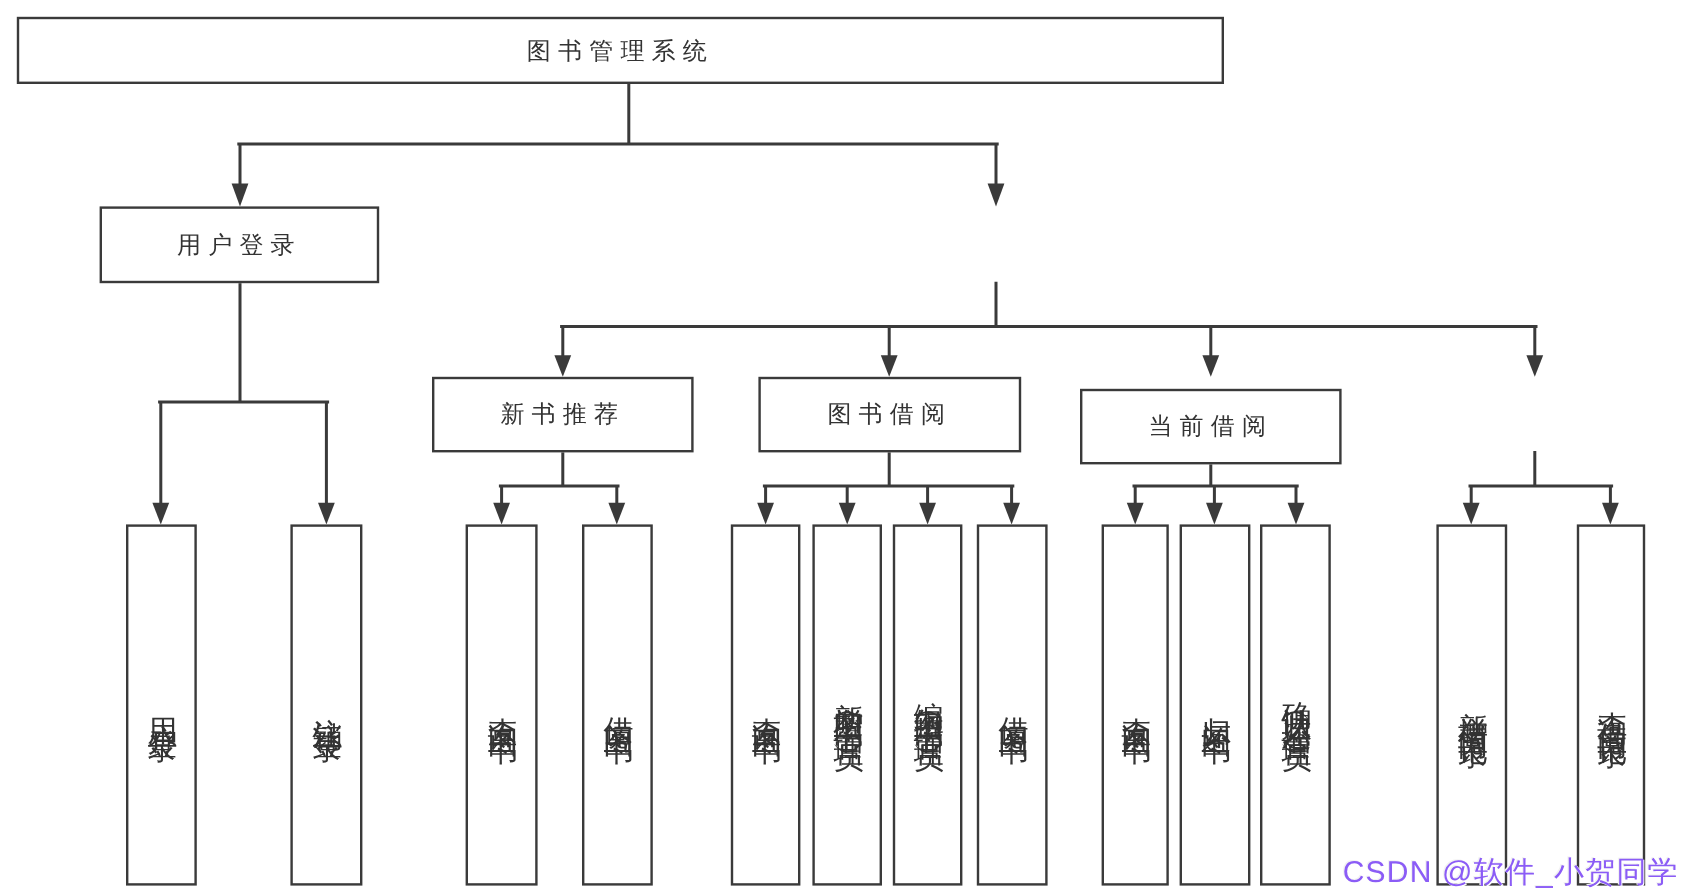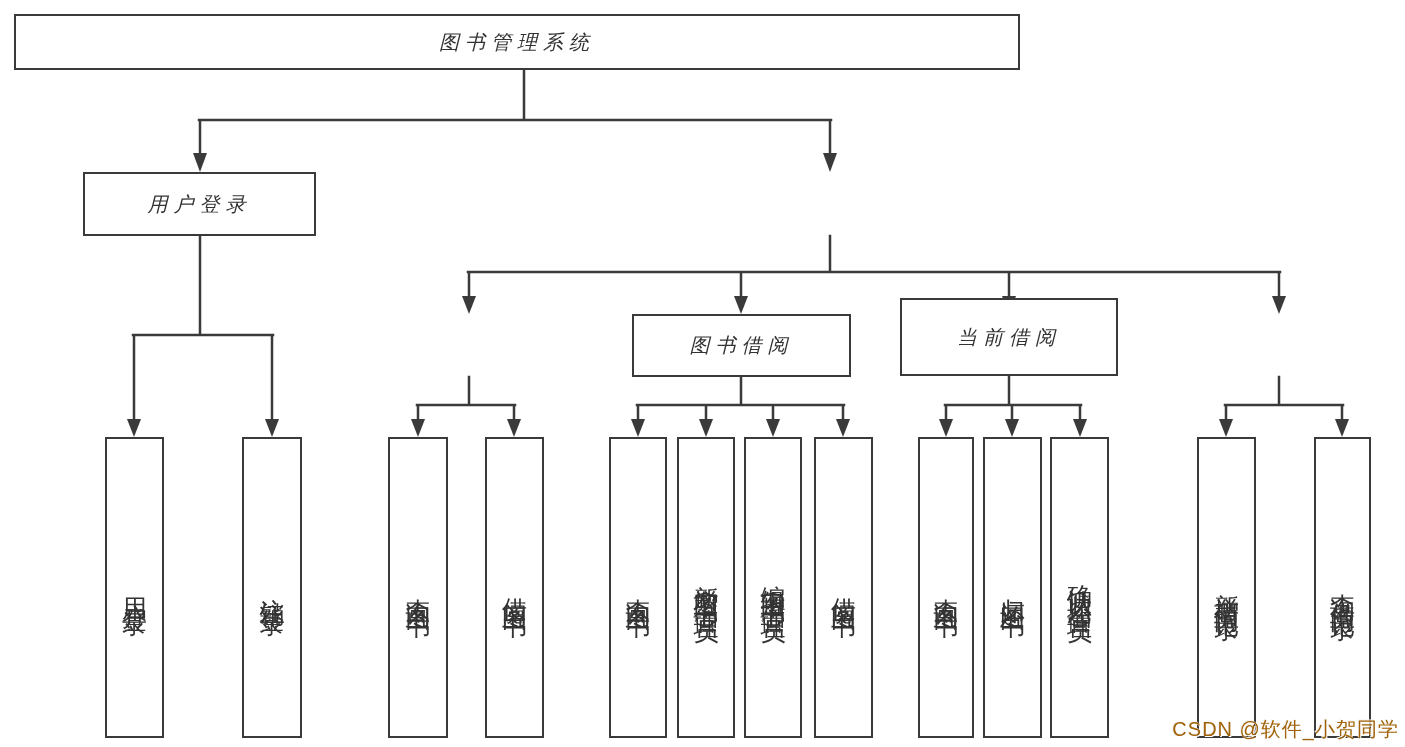--- a/index.html
+++ b/index.html
@@ -29,37 +29,36 @@
     background: #ffffff;
     display: flex;
     align-items: center;
     justify-content: center;
     color: #333333;
   }
   .hnode span {
     font-size: 20px;
     letter-spacing: 6px;
     white-space: nowrap;
-    font-style: italic;
   }
   .vnode {
     border-width: 2.5px;
   }
   .vnode span {
     writing-mode: vertical-rl;
     font-size: 25px;
     letter-spacing: 5px;
     line-height: 1;
   }
   .watermark {
     position: absolute;
     right: 6px;
     bottom: 4px;
-    font-size: 20px;
-    color: #a16207;
+    font-size: 25px;
+    color: #8b5cf6;
     letter-spacing: 1px;
     text-shadow: 1px 1px 0 #ffffff, -1px -1px 0 #f2f2f2;
     white-space: nowrap;
     margin-left: 36px;
   }
 </style>
 </head>
 <body>
 
 <div class="canvas">
@@ -105,24 +104,27 @@
   </svg>
 
   <div class="node hnode" style="left:14px;top:14px;width:1006px;height:56px">
     <span>图书管理系统</span>
   </div>
 
   <div class="node hnode" style="left:83px;top:172px;width:233px;height:64px">
     <span>用户登录</span>
   </div>
 
+  <div class="node hnode" style="left:360px;top:314px;width:218px;height:63px">
+    <span>新书推荐</span>
+  </div>
   <div class="node hnode" style="left:632px;top:314px;width:219px;height:63px">
     <span>图书借阅</span>
   </div>
-  <div class="node hnode" style="left:900px;top:298px;width:218px;height:78px">
+  <div class="node hnode" style="left:900px;top:324px;width:218px;height:63px">
     <span>当前借阅</span>
   </div>
 
   <div class="node vnode" style="left:105px;top:437px;width:59px;height:301px">
     <span>用户登录</span>
   </div>
   <div class="node vnode" style="left:242px;top:437px;width:60px;height:301px">
     <span>注销登录</span>
   </div>
 

